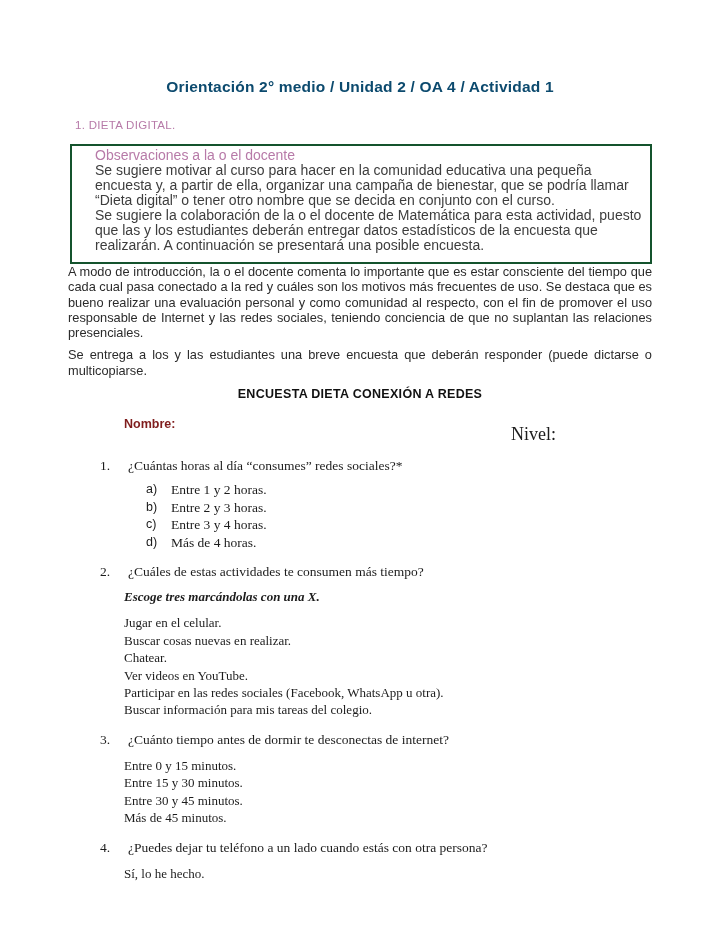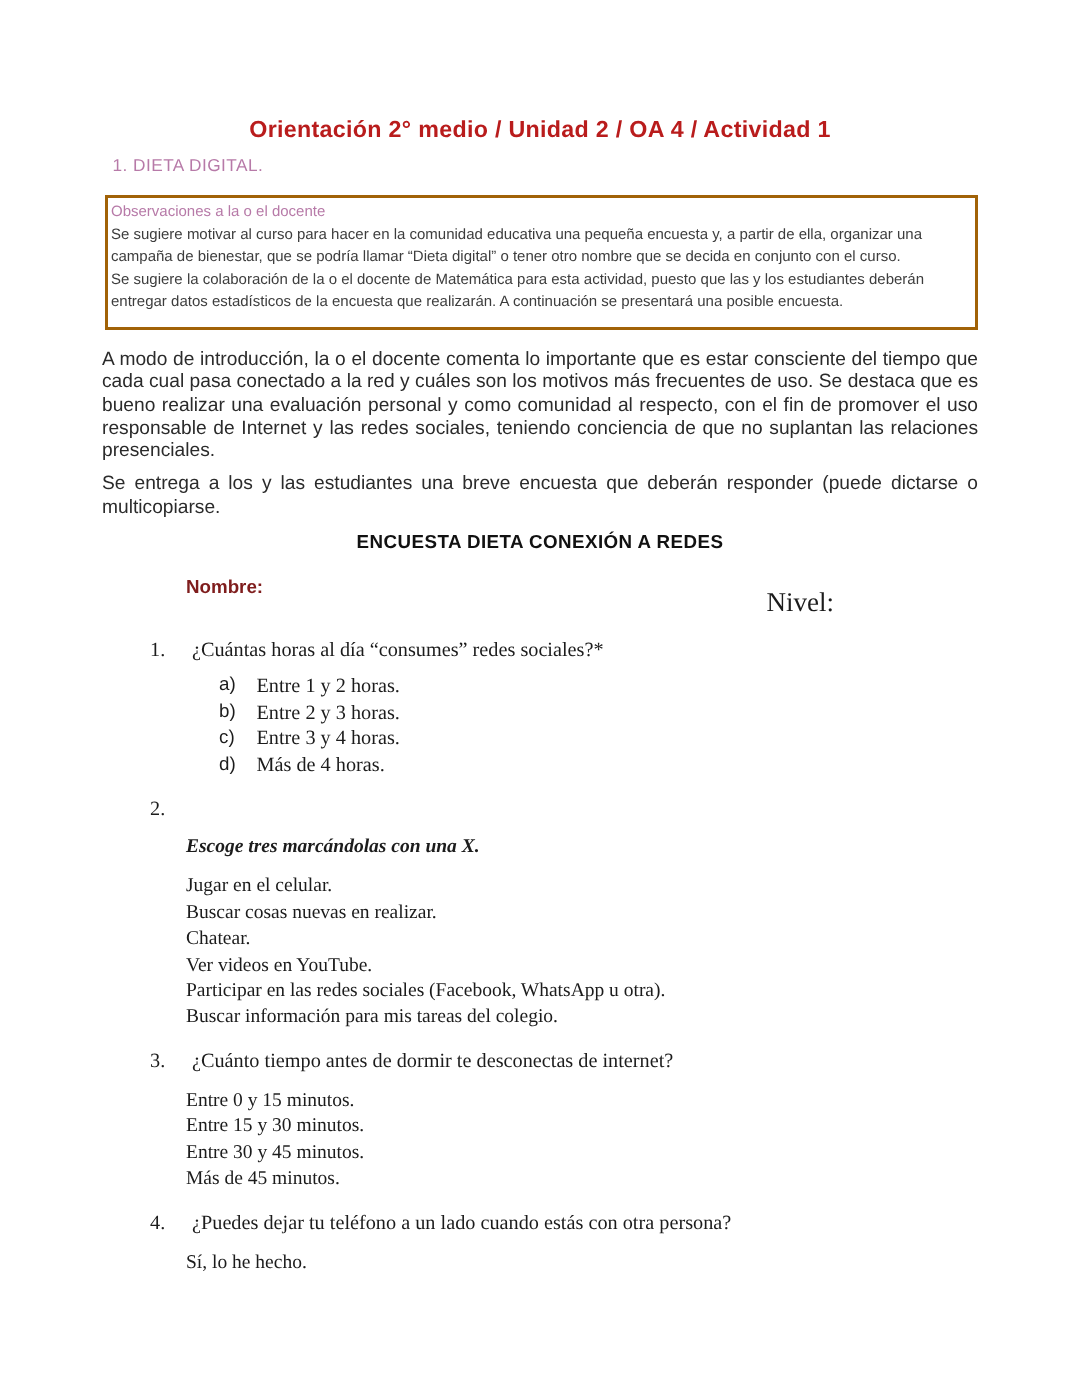--- a/index.html
+++ b/index.html
@@ -14,44 +14,43 @@
     position: relative;
     width: 720px; height: 932px;
     padding: 0 68px;
     background: #ffffff;
   }
   .doc-title {
     padding-top: 78px;
     text-align: center;
     font-size: 15.5px;
     font-weight: 600;
-    color: #b91c1c;
+    color: #0c4a6e;
     letter-spacing: 0.2px;
   }
   .section-heading {
-    margin-top: 9px;
+    margin-top: 23px;
     margin-left: 7px;
     font-size: 11.5px;
     color: #b77aa8;
     letter-spacing: 0.3px;
   }
   .note-box {
     margin-top: 13px;
     margin-left: 2px;
     width: 582px;
-    border: 2px solid #a16207;
-    padding: 2px 7px 9px 2px;
-    font-size: 10px;
+    border: 2px solid #14532d;
+    padding: 2px 7px 9px 23px;
+    font-size: 14px;
     line-height: 15px;
     color: #3d3d3d;
   }
   .note-heading { color: #b77aa8; }
   .note-par { margin: 0; }
   .intro {
-    margin-top: 11px;
     font-size: 12.8px;
     line-height: 15.3px;
     text-align: justify;
     color: #2b2b2b;
   }
   .intro + .intro { margin-top: 7px; }
   .survey-title {
     margin-top: 9px;
     text-align: center;
     font-weight: 700;
@@ -147,20 +146,21 @@
         <span>Entre 3 y 4 horas.</span>
       </div>
       <div class="option">
         <span class="omark">d)</span>
         <span>Más de 4 horas.</span>
       </div>
     </div>
 
     <div class="question">
       <span class="qnum">2.</span>
+      <span class="qtext">¿Cuáles de estas actividades te consumen más tiempo?</span>
     </div>
     <p class="instruction">Escoge tres marcándolas con una X.</p>
     <div class="sublist">
       <div>Jugar en el celular.</div>
       <div>Buscar cosas nuevas en realizar.</div>
       <div>Chatear.</div>
       <div>Ver videos en YouTube.</div>
       <div>Participar en las redes sociales (Facebook, WhatsApp u otra).</div>
       <div>Buscar información para mis tareas del colegio.</div>
     </div>

